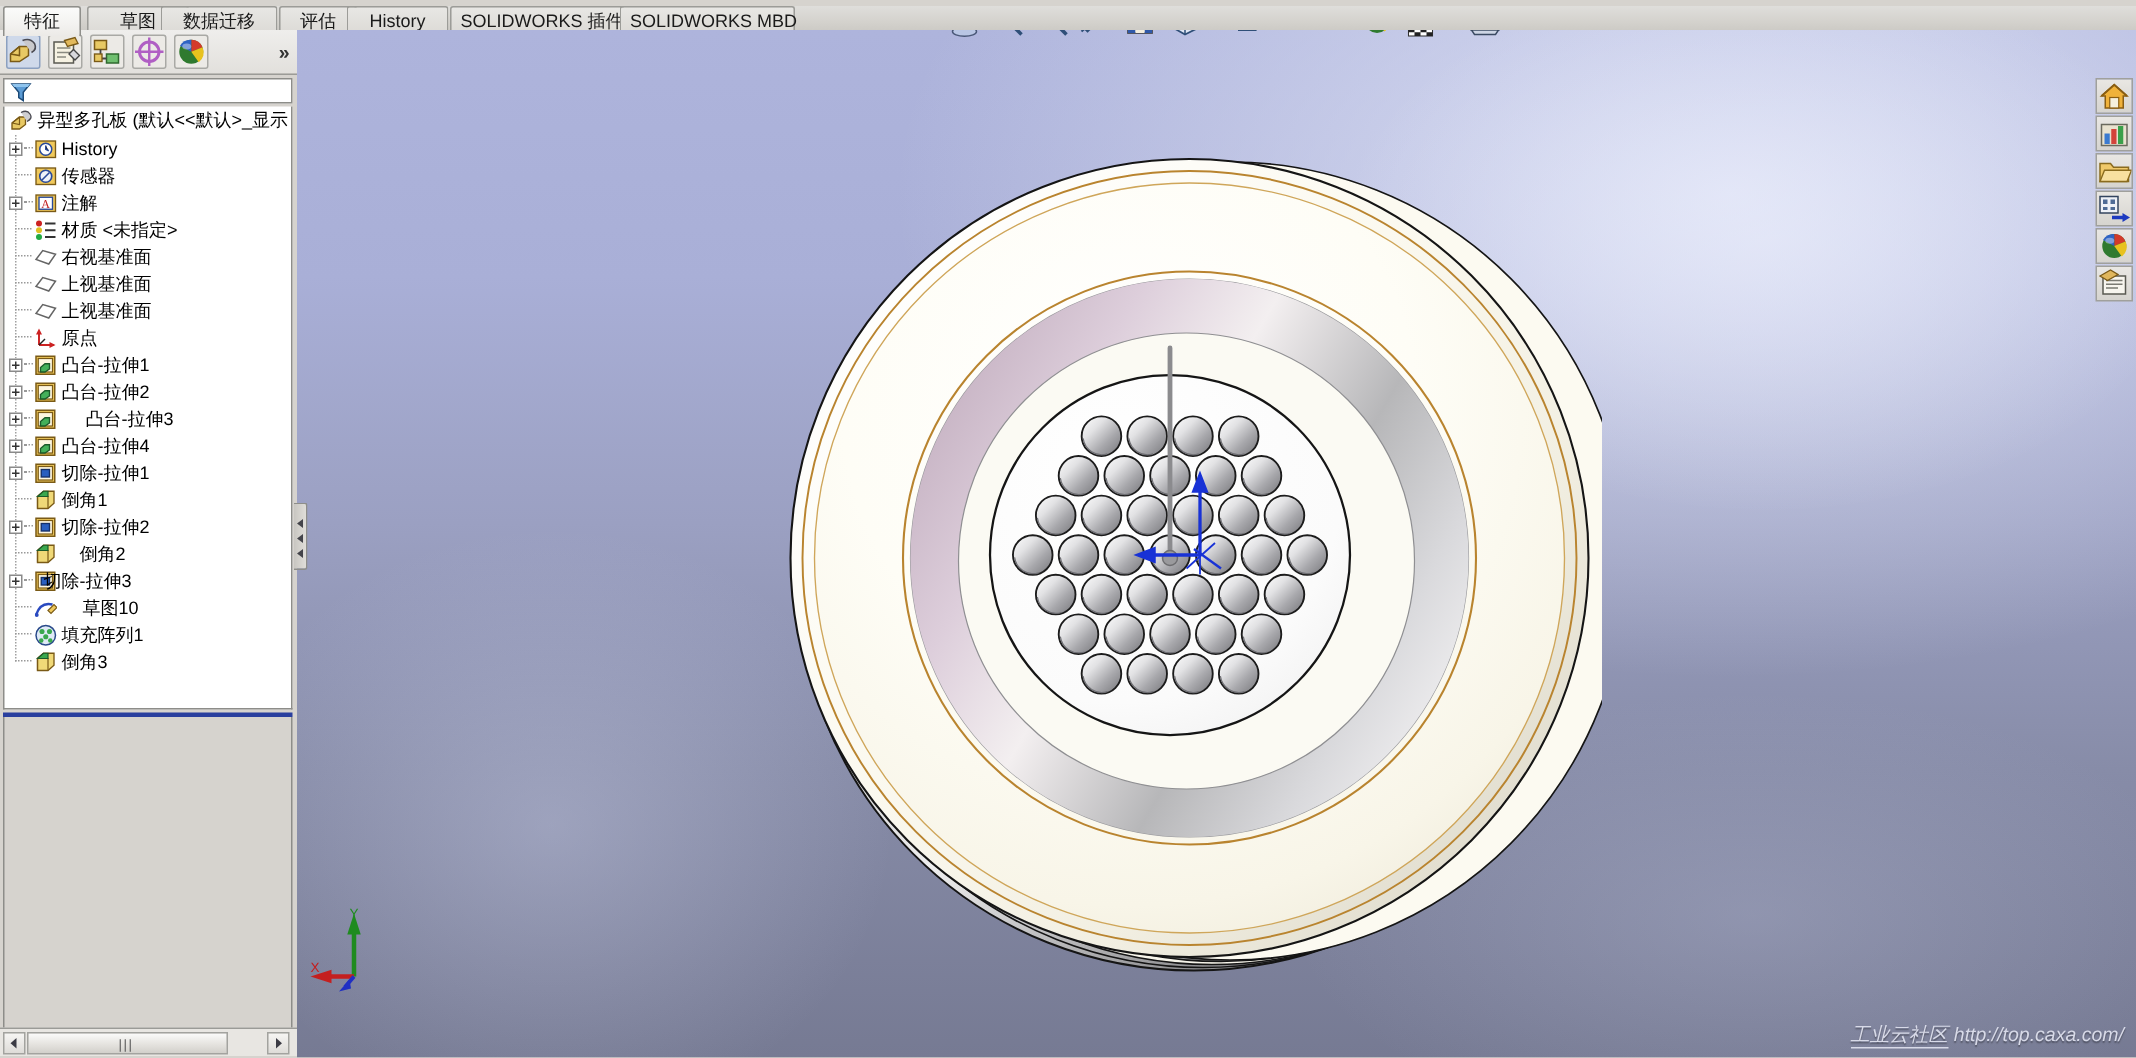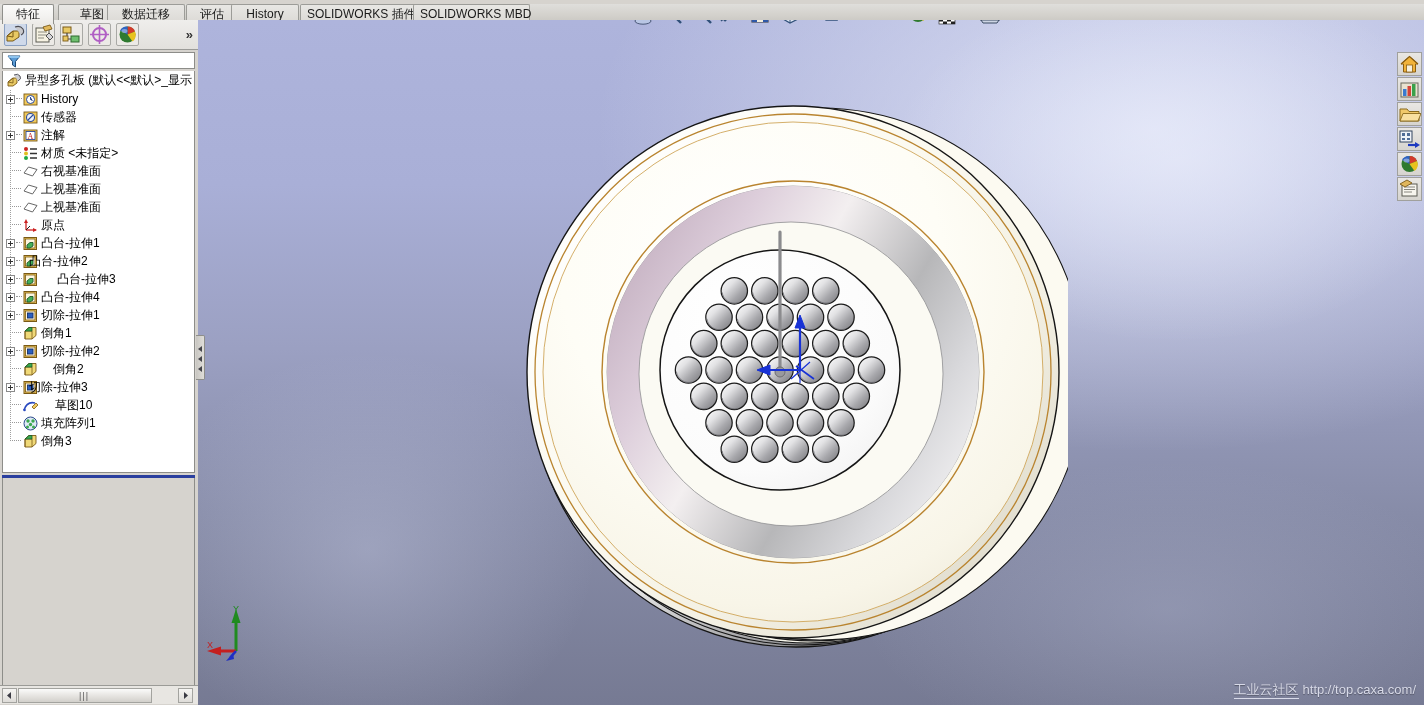--- a/index.html
+++ b/index.html
@@ -164,20 +164,21 @@
     width:25px;height:24px;margin-bottom:1px;position:relative;
     background:linear-gradient(to bottom,#e9e7e3,#d6d4cf);
     border:1px solid #a0a09c;box-sizing:border-box;
   }
 
   
   #watermark{
     position:absolute;right:8px;bottom:6px;z-index:35;
     color:#d8dae8;font-size:13px;white-space:nowrap;
     text-shadow:0 1px 1px rgba(0,0,0,.35);
+    font-style:italic;
   }
   #watermark .cn{border-bottom:1px solid #d8dae8;padding-bottom:1px;margin-right:4px;}
 
   
   #triad{position:absolute;left:5px;bottom:42px;width:60px;height:60px;z-index:34;}
 
   
   #model{position:absolute;left:310px;top:75px;width:560px;height:560px;}
 </style>
 </head>
@@ -328,21 +329,21 @@
           <span class="tlabel" style="left:38px">凸台-拉伸1</span>
         </div>
         <div class="trow">
           <span class="tplus"></span>
           <span class="tdot" style="left:13px"></span>
           <span class="ticon" style="left:20px"><svg width="15" height="15" viewBox="0 0 15 15">
               <rect x="1" y="1.5" width="12.5" height="12" fill="#f0c95c" stroke="#7a5a16" stroke-width="1"></rect>
               <rect x="2.5" y="3" width="9.5" height="9" fill="#fdf6e0" stroke="#7a5a16" stroke-width=".8"></rect>
               <path d="M4 9 L7 6.5 L10 6.5 L10 10 L7 12 L4 12 Z" fill="#44b05a" stroke="#1c5a2a" stroke-width=".9"></path>
             </svg></span>
-          <span class="tlabel" style="left:26px">凸台-拉伸2</span>
+          <span class="tlabel" style="left:38px">凸台-拉伸2</span>
         </div>
         <div class="trow">
           <span class="tplus"></span>
           <span class="tdot" style="left:13px"></span>
           <span class="ticon" style="left:20px"><svg width="15" height="15" viewBox="0 0 15 15">
               <rect x="1" y="1.5" width="12.5" height="12" fill="#f0c95c" stroke="#7a5a16" stroke-width="1"></rect>
               <rect x="2.5" y="3" width="9.5" height="9" fill="#fdf6e0" stroke="#7a5a16" stroke-width=".8"></rect>
               <path d="M4 9 L7 6.5 L10 6.5 L10 10 L7 12 L4 12 Z" fill="#44b05a" stroke="#1c5a2a" stroke-width=".9"></path>
             </svg></span>
           <span class="tlabel" style="left:54px">凸台-拉伸3</span>

